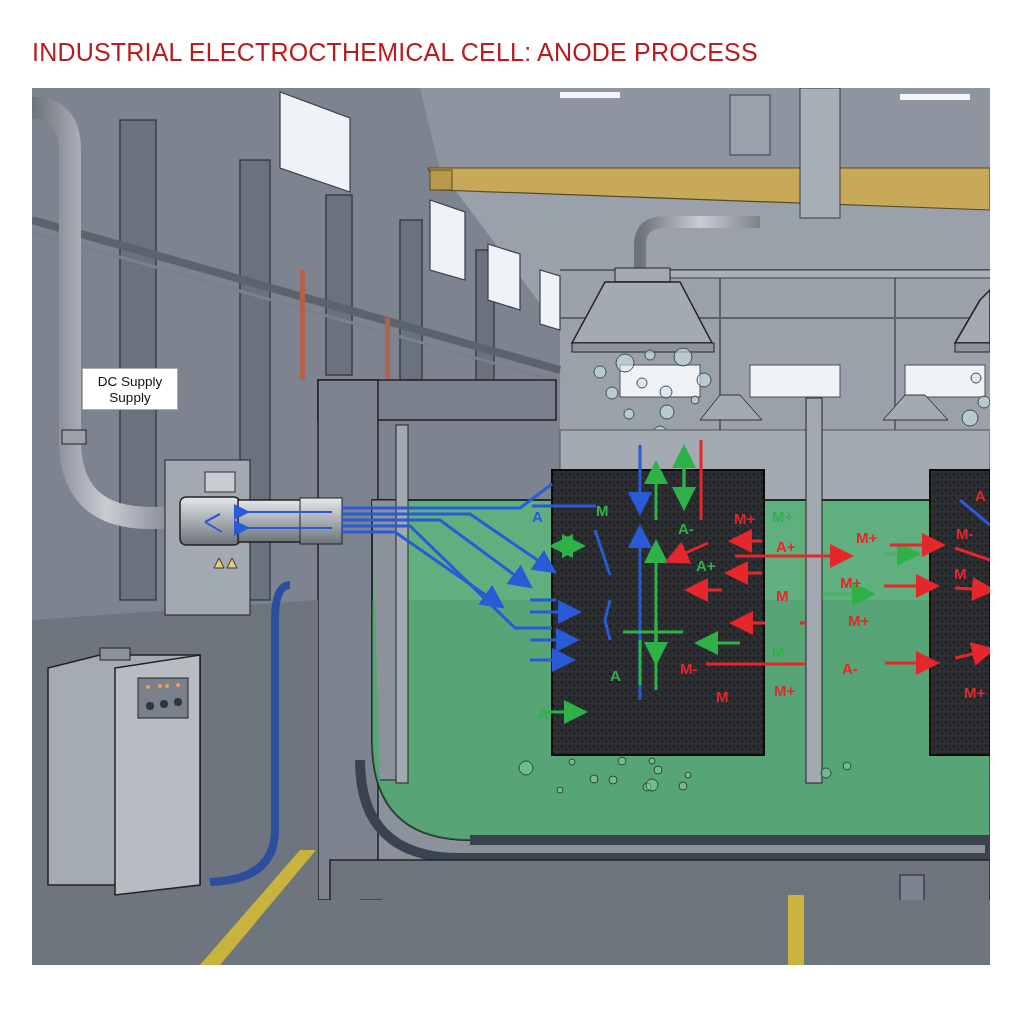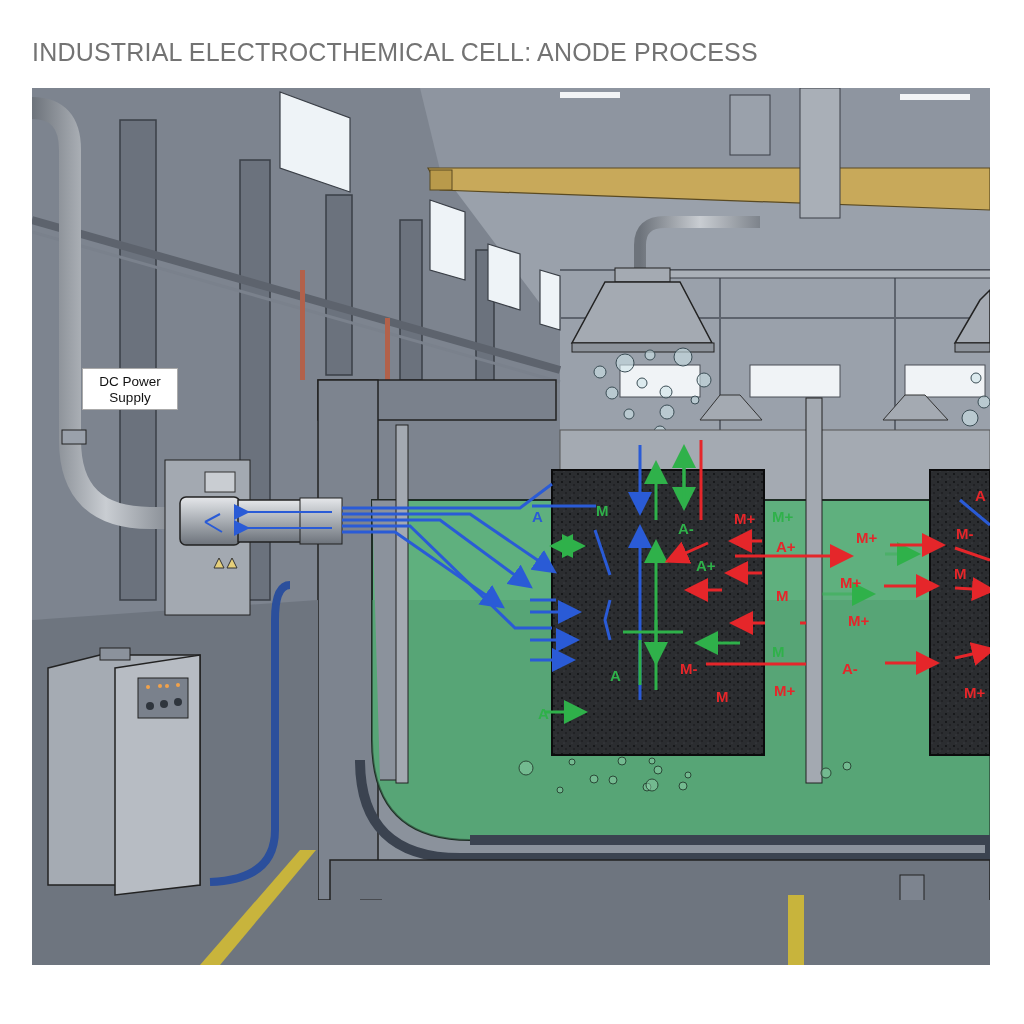--- a/index.html
+++ b/index.html
@@ -1,17 +1,17 @@
 <!DOCTYPE html>
 <html><head>
 <meta charset="utf-8">
 <style>
   html,body{margin:0;padding:0;background:#ffffff;}
   body{width:1024px;height:1024px;position:relative;overflow:hidden;font-family:"Liberation Sans",sans-serif;}
-  .title{position:absolute;left:32px;top:38px;font-size:25px;color:#737373;letter-spacing:0.2px;font-family:"Liberation Sans",sans-serif;}
+  .title{position:absolute;left:32px;top:38px;font-size:25px;color:#b91c1c;letter-spacing:0.2px;font-family:"Liberation Sans",sans-serif;}
   .scene{position:absolute;left:32px;top:88px;width:958px;height:877px;overflow:hidden;background:#8b929c;}
   .scene svg{position:absolute;left:0;top:0;}
   .label-box{position:absolute;left:82px;top:368px;width:96px;height:42px;background:#fff;border:1px solid #aaa;box-sizing:border-box;text-align:center;font-size:13.5px;line-height:16px;padding-top:5px;color:#111;font-family:"Liberation Sans",sans-serif;}
   .ion{position:absolute;font-family:"Liberation Sans",sans-serif;font-weight:bold;font-size:15px;}
   .ion.red{color:#e5262a;}
   .ion.green{color:#2fb14a;}
   .ion.blue{color:#2a5bd6;}
 </style>
 </head>
 <body>
@@ -254,21 +254,21 @@
       <line x1="890" y1="545" x2="940" y2="545" marker-end="url(#ar)"></line>
       <line x1="884" y1="586" x2="934" y2="586" marker-end="url(#ar)"></line>
       <line x1="885" y1="663" x2="934" y2="663" marker-end="url(#ar)"></line>
       <line x1="955" y1="548" x2="990" y2="560"></line>
       <line x1="955" y1="588" x2="990" y2="590" marker-end="url(#ar)"></line>
       <line x1="955" y1="658" x2="990" y2="650" marker-end="url(#ar)"></line>
     </g>
   </svg>
 
   <div class="label-box" style="left:50px;top:280px;">
-    <div>DC Power</div>
+    <div>DC Supply</div>
     <div>Supply</div>
   </div>
 
   <span class="ion blue" style="left:500px;top:420px;">A</span>
   <span class="ion green" style="left:564px;top:414px;">M</span>
   <span class="ion green" style="left:646px;top:432px;">A-</span>
   <span class="ion green" style="left:664px;top:469px;">A+</span>
   <span class="ion red" style="left:702px;top:422px;">M+</span>
   <span class="ion green" style="left:740px;top:420px;">M+</span>
   <span class="ion red" style="left:744px;top:450px;">A+</span>

